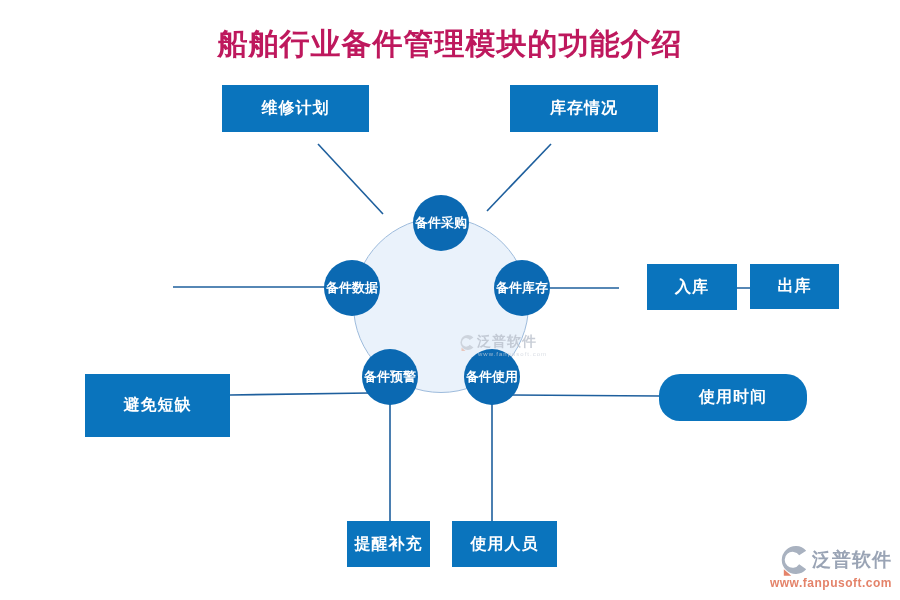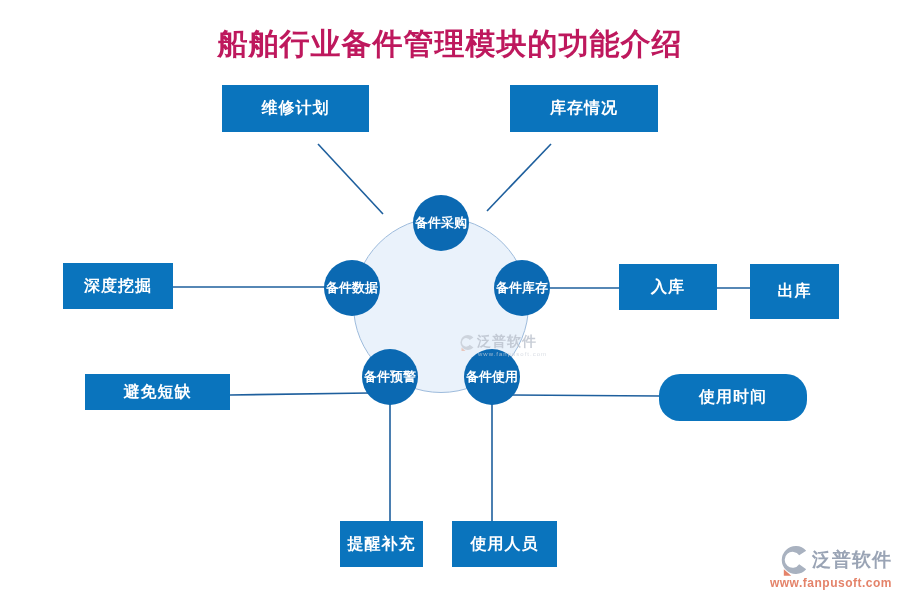--- a/index.html
+++ b/index.html
@@ -161,26 +161,25 @@
     <span>备件</span>
     <span>预警</span>
   </div>
   <div class="node" style="left:464px; top:349px;">
     <span>备件</span>
     <span>使用</span>
   </div>
 
   <div class="box" style="left:222px; top:85px;  width:147px; height:47px;">维修计划</div>
   <div class="box" style="left:510px; top:85px;  width:148px; height:47px;">库存情况</div>
-  <div class="box" style="left:63px;  top:263px; width:110px; height:46px;">深度挖掘</div>
-  <div class="box" style="left:619px; top:264px; width:98px;  height:46px;text-align:right;">入库</div>
-  <div class="box" style="left:750px; top:264px; width:89px;  height:55px;">出库</div>
-  <div class="box" style="left:85px;  top:374px; width:145px; height:36px;">避免短缺</div>
+  <div class="box" style="left:647px; top:264px; width:90px;  height:46px;text-align:right;">入库</div>
+  <div class="box" style="left:750px; top:264px; width:89px;  height:45px;">出库</div>
+  <div class="box" style="left:85px;  top:374px; width:145px; height:63px;">避免短缺</div>
   <div class="box" style="left:659px; top:374px; width:148px; height:47px;border-radius:21px;">使用时间</div>
-  <div class="box" style="left:340px; top:521px; width:83px;  height:46px;">提醒补充</div>
+  <div class="box" style="left:347px; top:521px; width:83px;  height:46px;">提醒补充</div>
   <div class="box" style="left:452px; top:521px; width:105px;  height:46px;">使用人员</div>
 
   <div class="logo">
     <div class="logo-row">
       <svg width="28" height="32" viewBox="0 0 30 34">
         <path fill="#a9b2c0" d="M27 7 A15 15 0 1 0 27 27 L19.5 21.5 A8.5 8.5 0 1 1 19.5 12 Z"></path>
         <path fill="#e4836a" d="M3 27 L11 34 L3 34 Z"></path>
       </svg>
       <span class="logo-text">泛普软件</span>
     </div>

